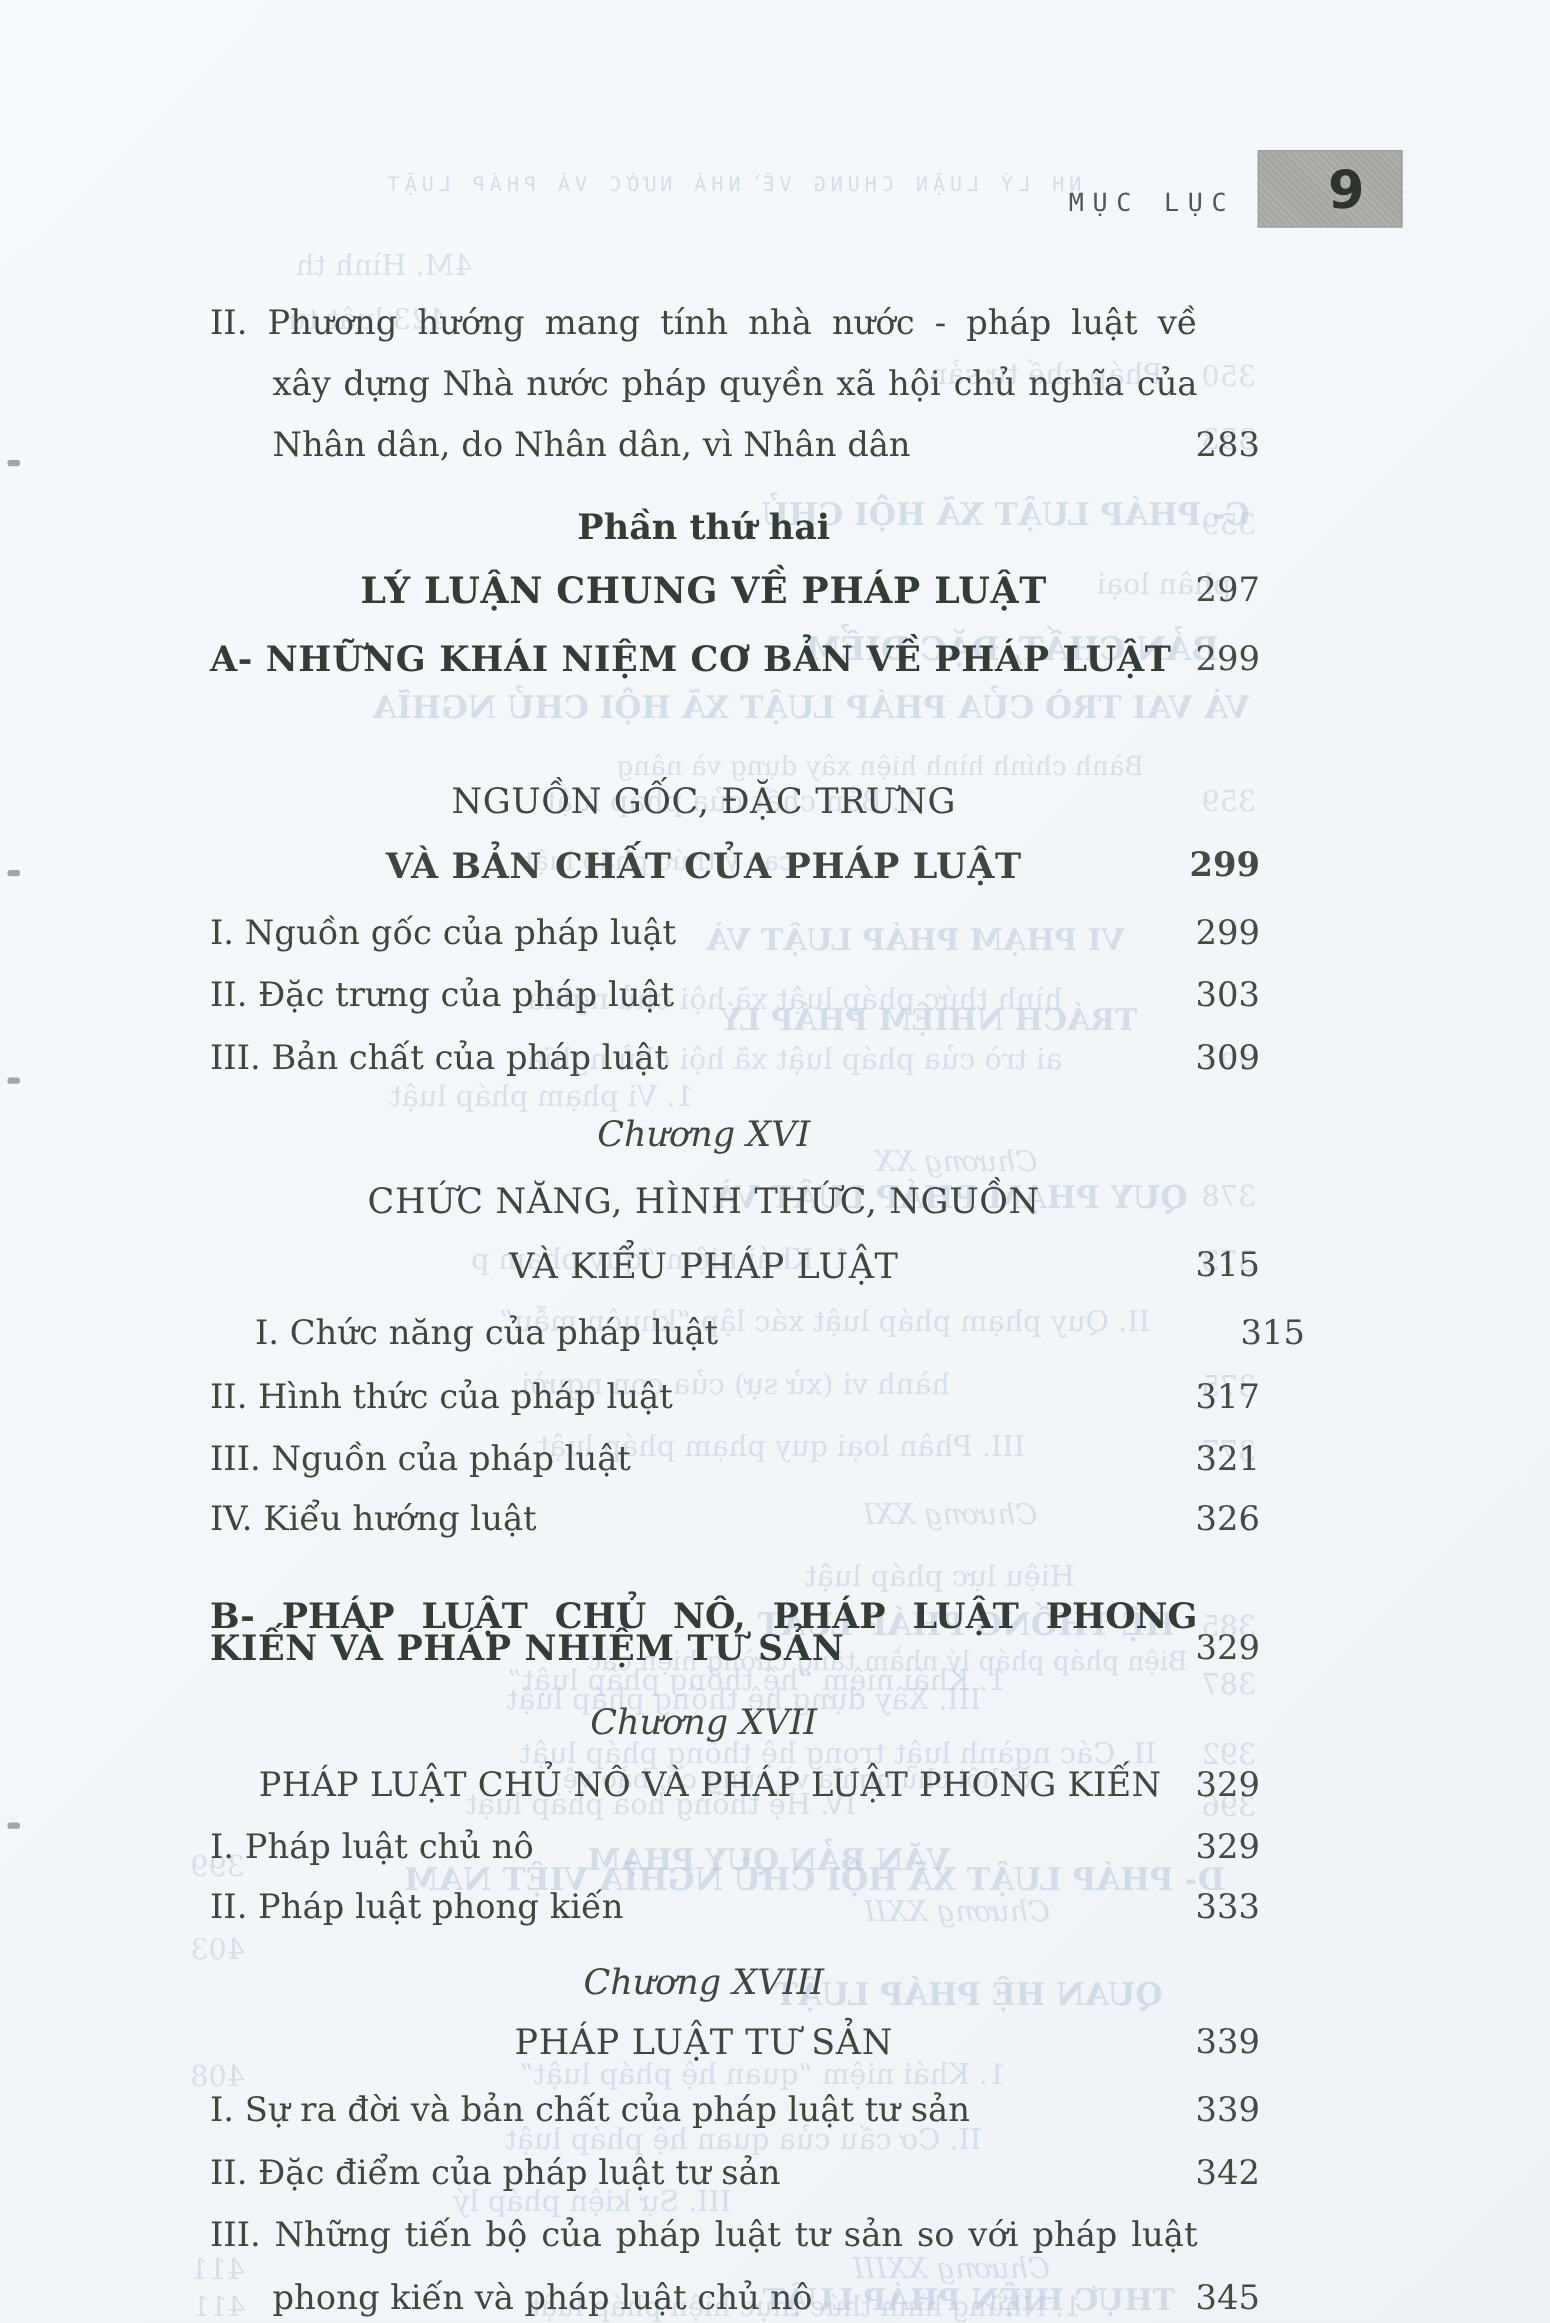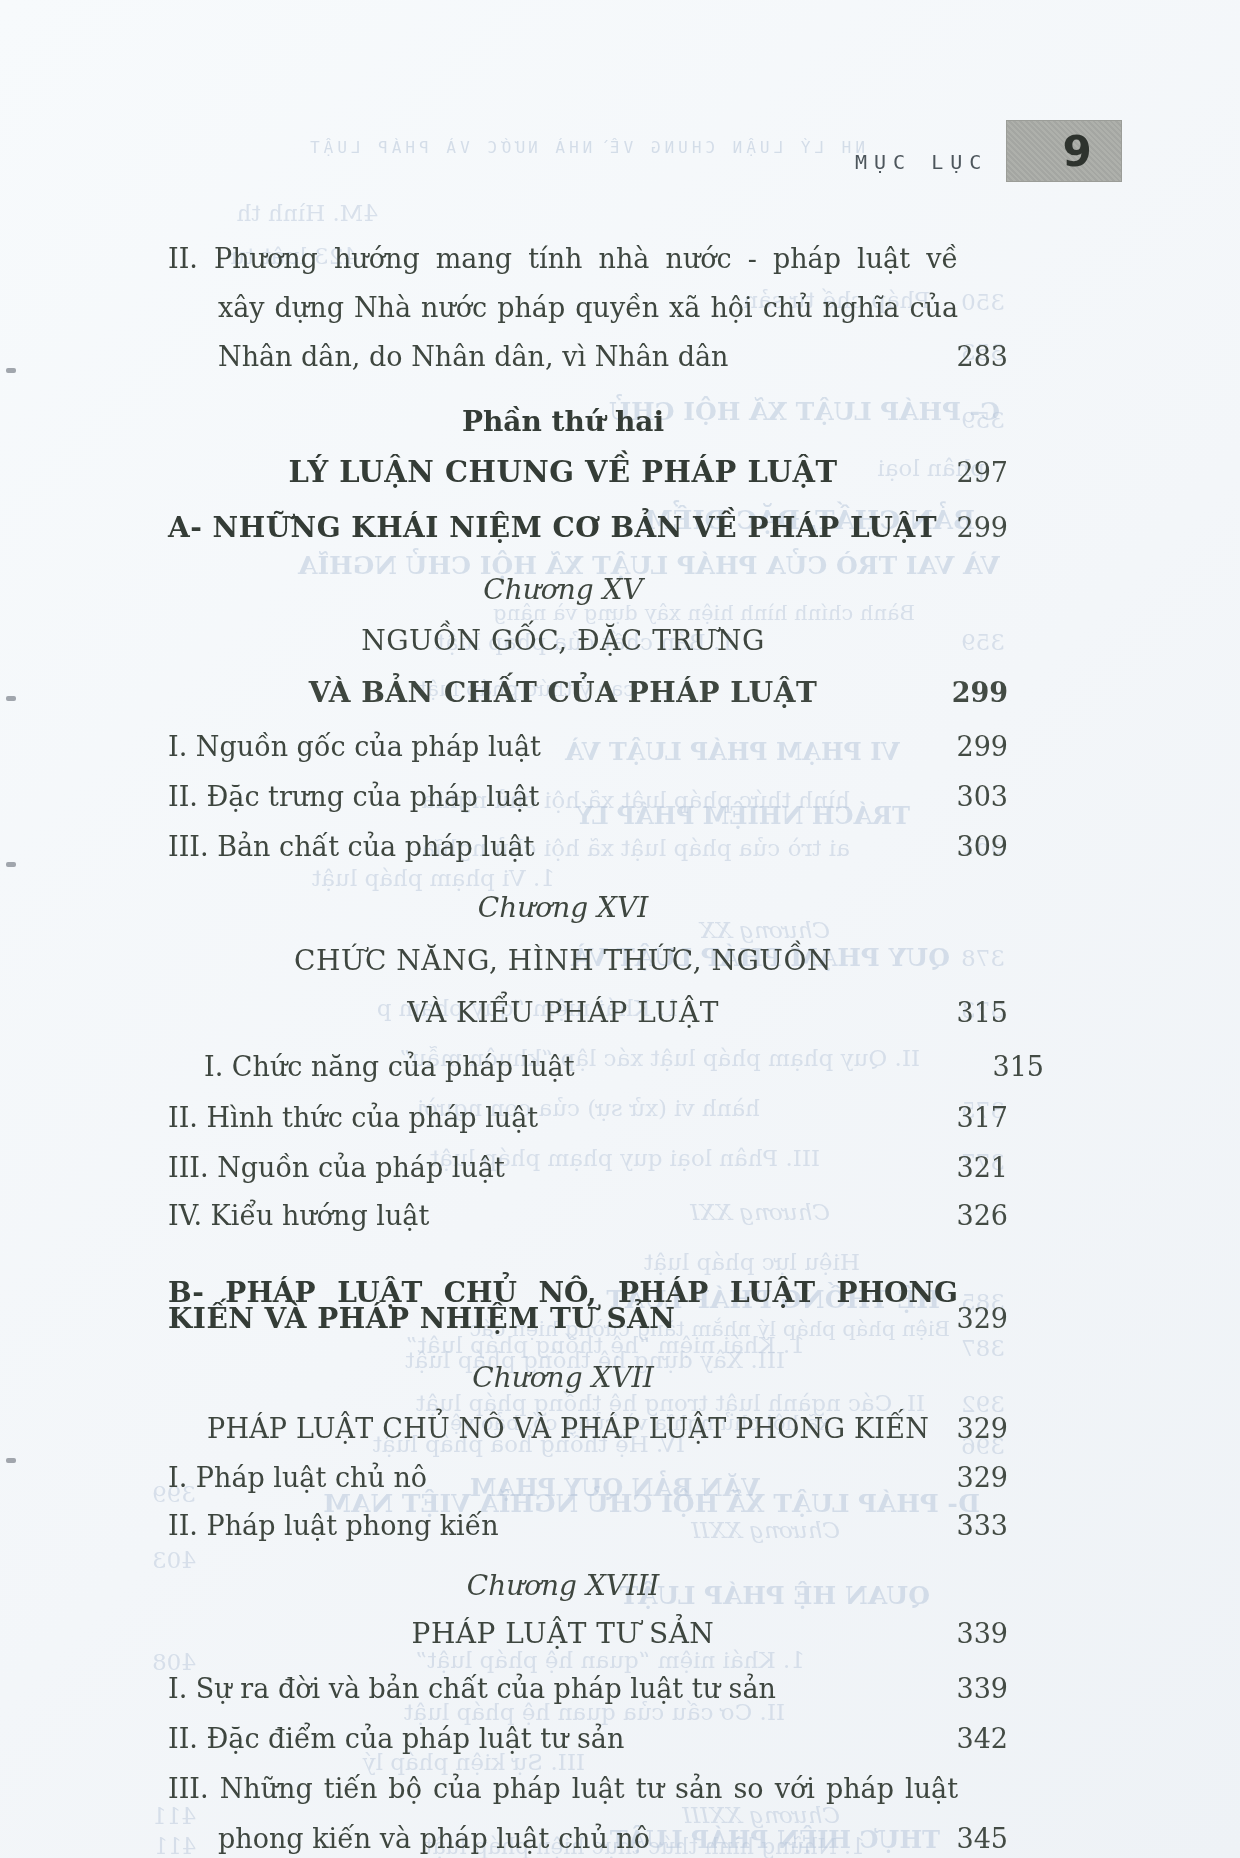--- a/index.html
+++ b/index.html
@@ -154,23 +154,20 @@
         <span class="txt">Phần thứ hai</span>
       </div>
       <div class="toc-line s-part-title" style="top: 448px;">
         <span class="txt">LÝ LUẬN CHUNG VỀ PHÁP LUẬT</span>
         <span class="pnum">297</span>
       </div>
       <div class="toc-line s-section" style="top: 503px;">
         <span class="txt">A- NHỮNG KHÁI NIỆM CƠ BẢN VỀ PHÁP LUẬT</span>
         <span class="pnum">299</span>
       </div>
-      <div class="toc-line s-chapter" style="top: 565px;">
-        <span class="txt">Chương XV</span>
-      </div>
       <div class="toc-line s-chapter-title" style="top: 616px;">
         <span class="txt">NGUỒN GỐC, ĐẶC TRƯNG</span>
       </div>
       <div class="toc-line s-chapter-title" style="top: 668px; font-weight: bold;">
         <span class="txt">VÀ BẢN CHẤT CỦA PHÁP LUẬT</span>
         <span class="pnum">299</span>
       </div>
       <div class="toc-line s-item" style="top: 722px;">
         <span class="txt">I. Nguồn gốc của pháp luật</span>
         <span class="pnum">299</span>

